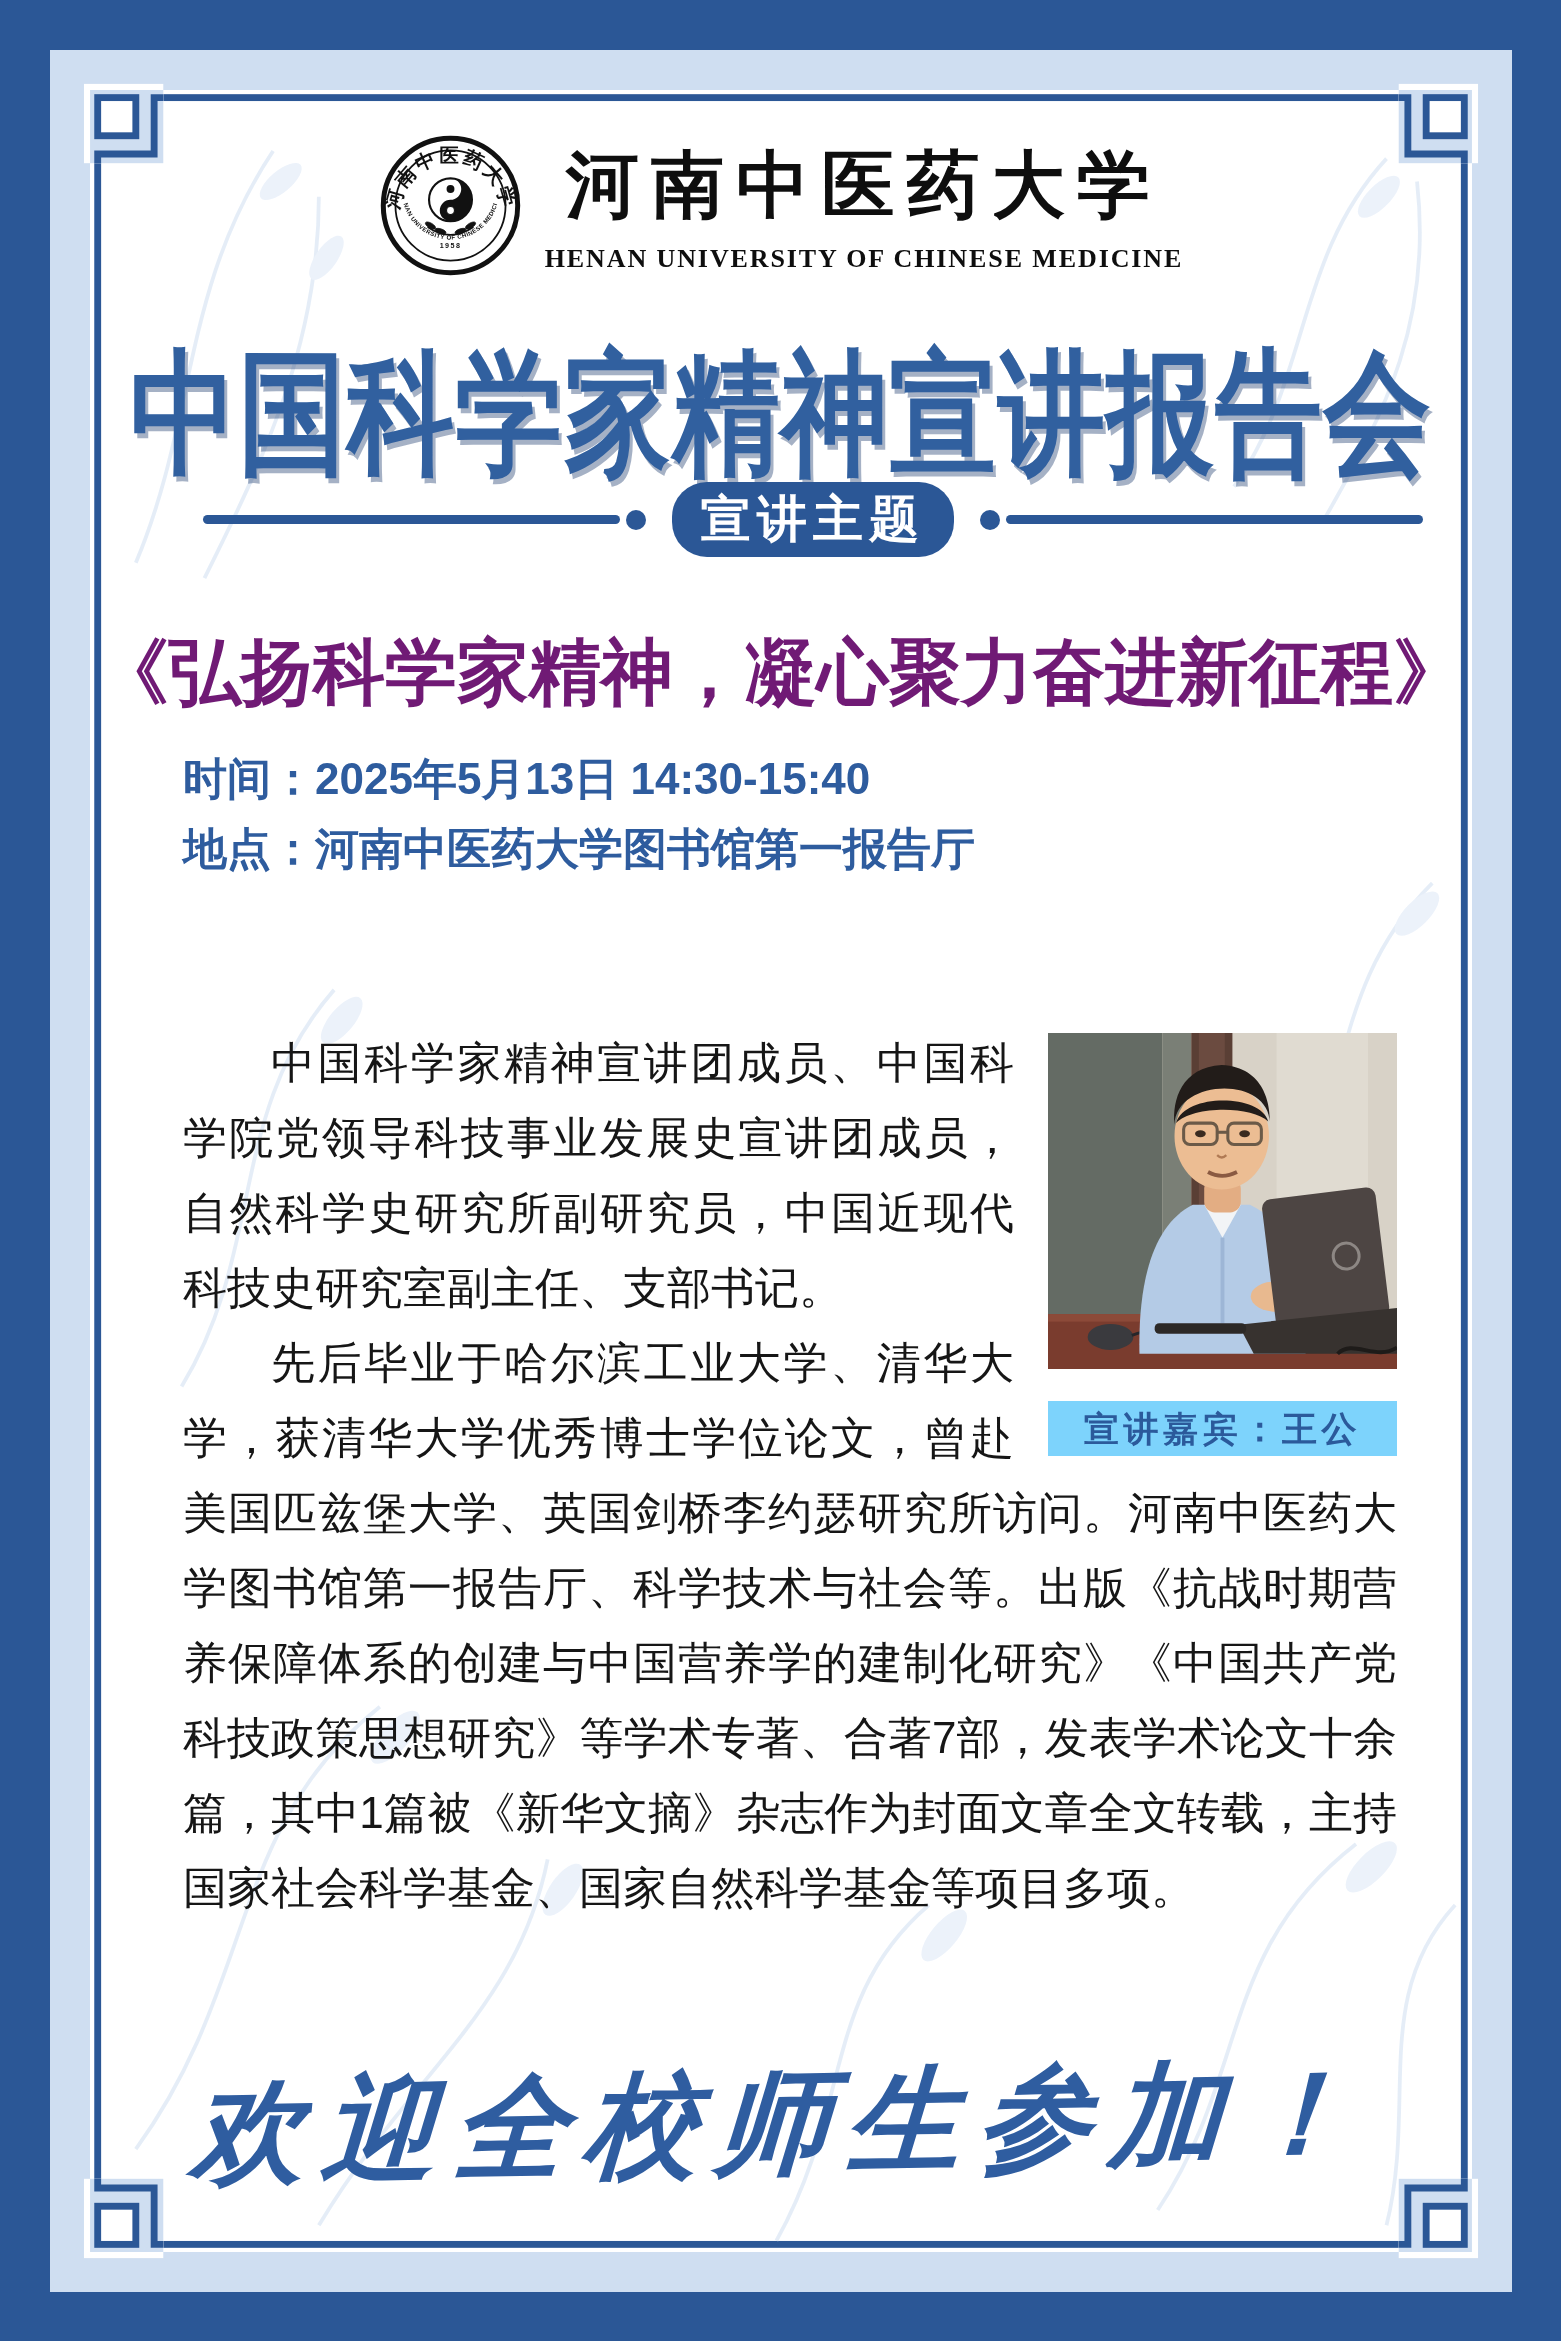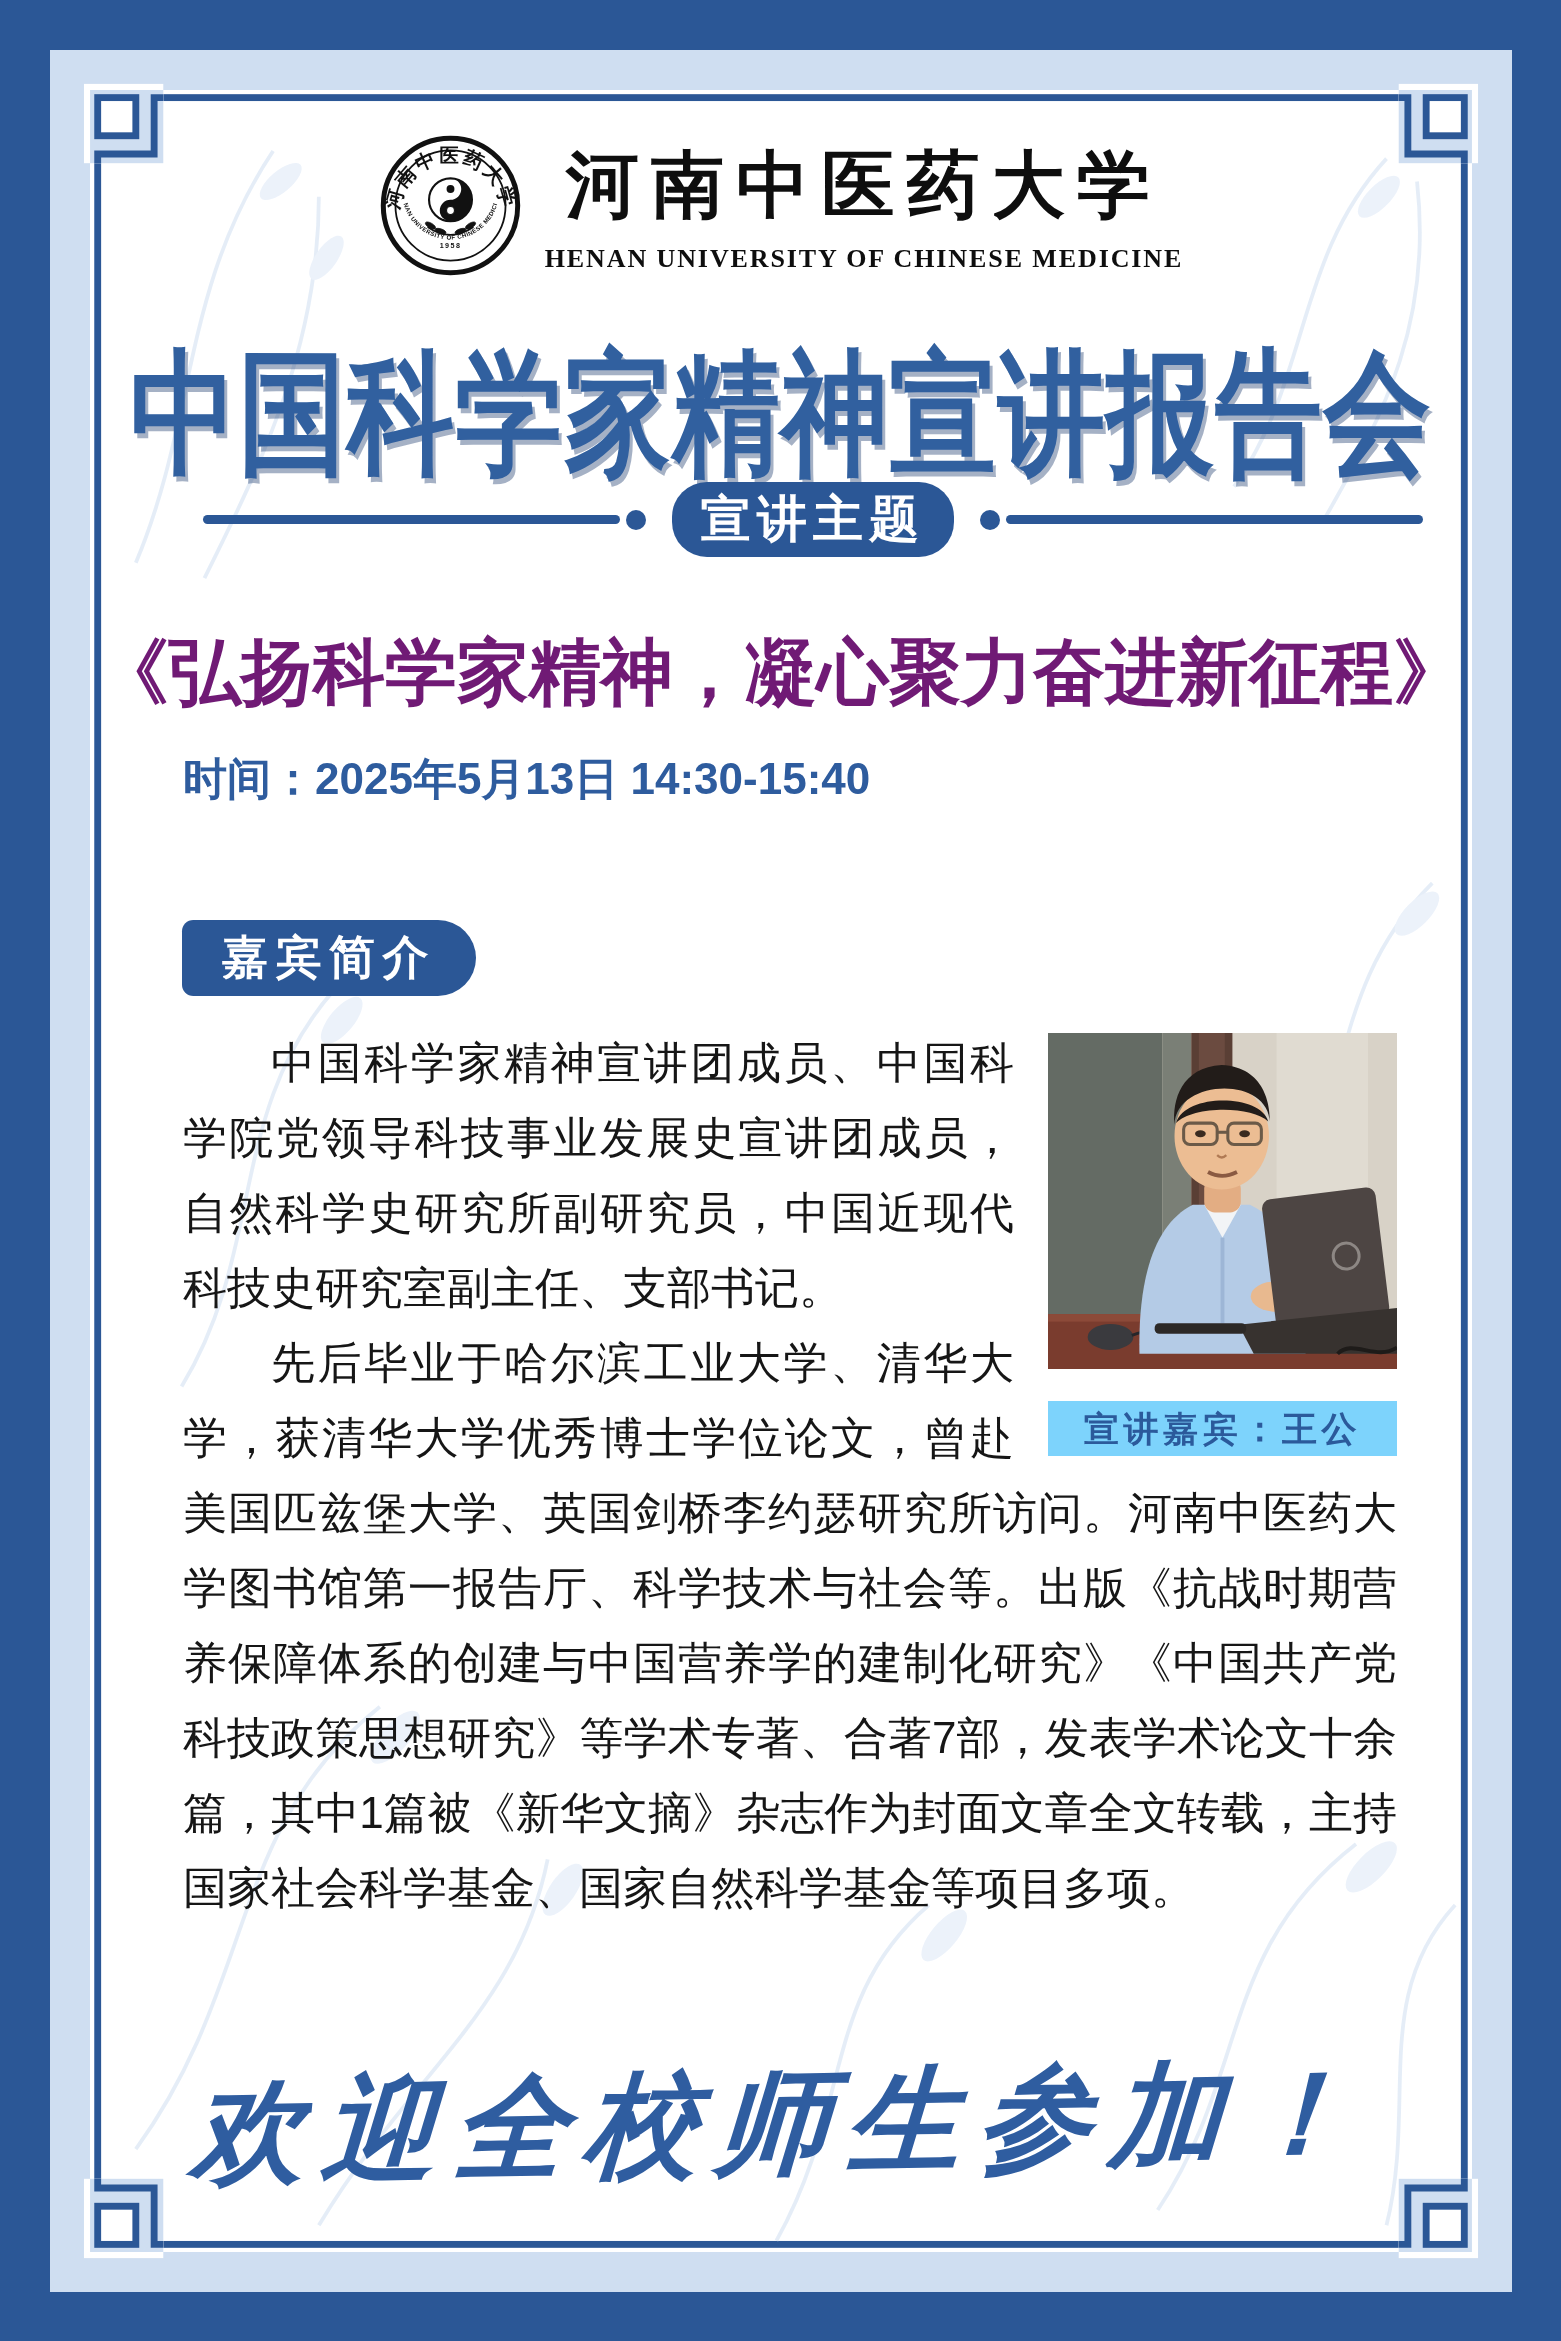--- a/index.html
+++ b/index.html
@@ -162,25 +162,23 @@
       <span>宣讲主题</span>
     </div>
     <div class="div-dot"></div>
     <div class="div-line"></div>
   </div>
 
   <div class="block theme-title">《弘扬科学家精神，凝心聚力奋进新征程》</div>
 
   <div class="block info">
     <div>时间：2025年5月13日 14:30-15:40</div>
-  </div>
-
-  <div class="block guest-badge" style="width:294px;">
-    <span>嘉宾简介</span>
-  </div>
+    <div>地点：河南中医药大学图书馆第一报告厅</div>
+  </div>
+
 
   <div class="block bio">
     <div class="speaker-figure">
       <svg width="349" height="336" viewBox="0 0 458 440" preserveAspectRatio="none">
         <rect x="0" y="0" width="458" height="440" fill="#d8d2c7"></rect>
         <rect x="0" y="0" width="150" height="440" fill="#646b64"></rect>
         <rect x="150" y="0" width="38" height="440" fill="#7a7f76"></rect>
         <rect x="188" y="0" width="54" height="440" fill="#5a3f35"></rect>
         <rect x="198" y="0" width="34" height="440" fill="#6b4b40"></rect>
         <rect x="300" y="0" width="120" height="300" fill="#e0dbd1"></rect>

